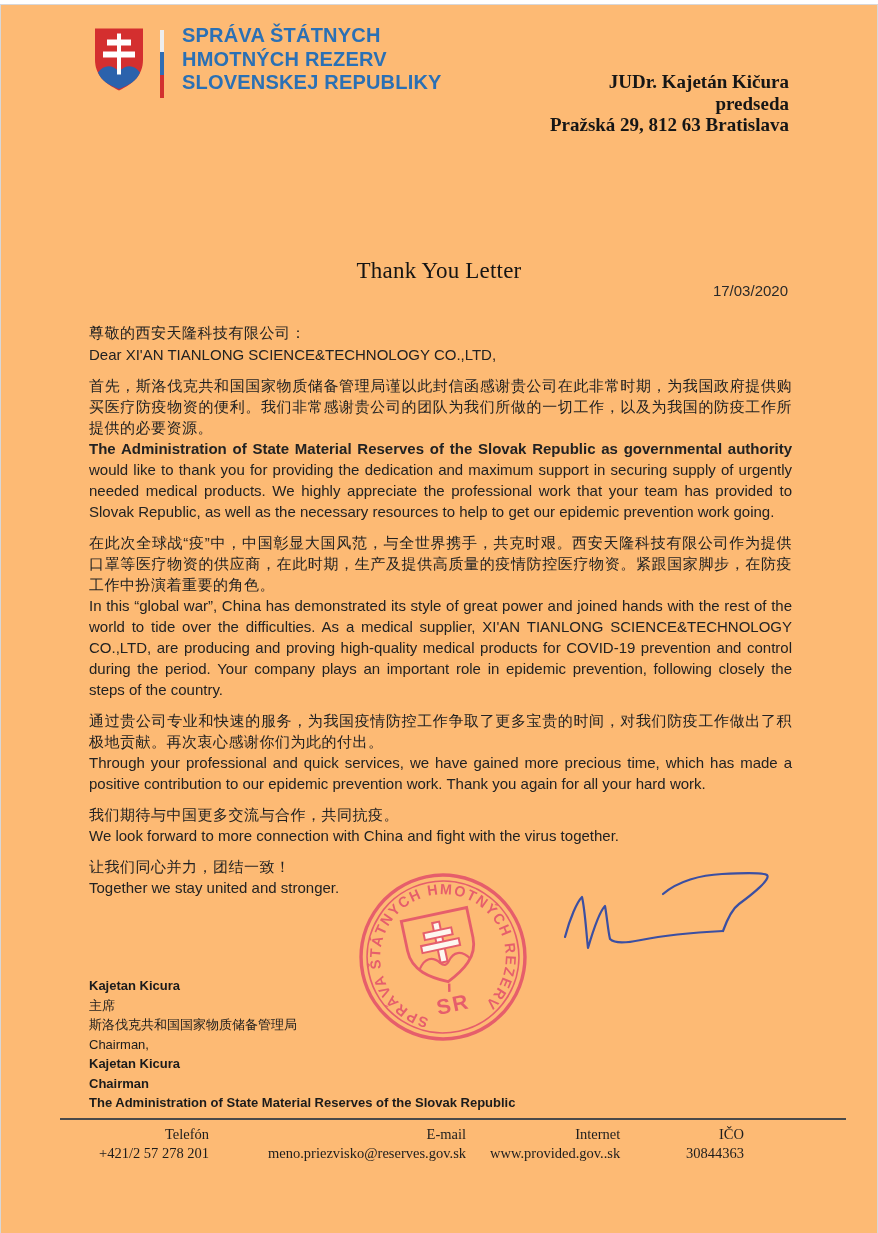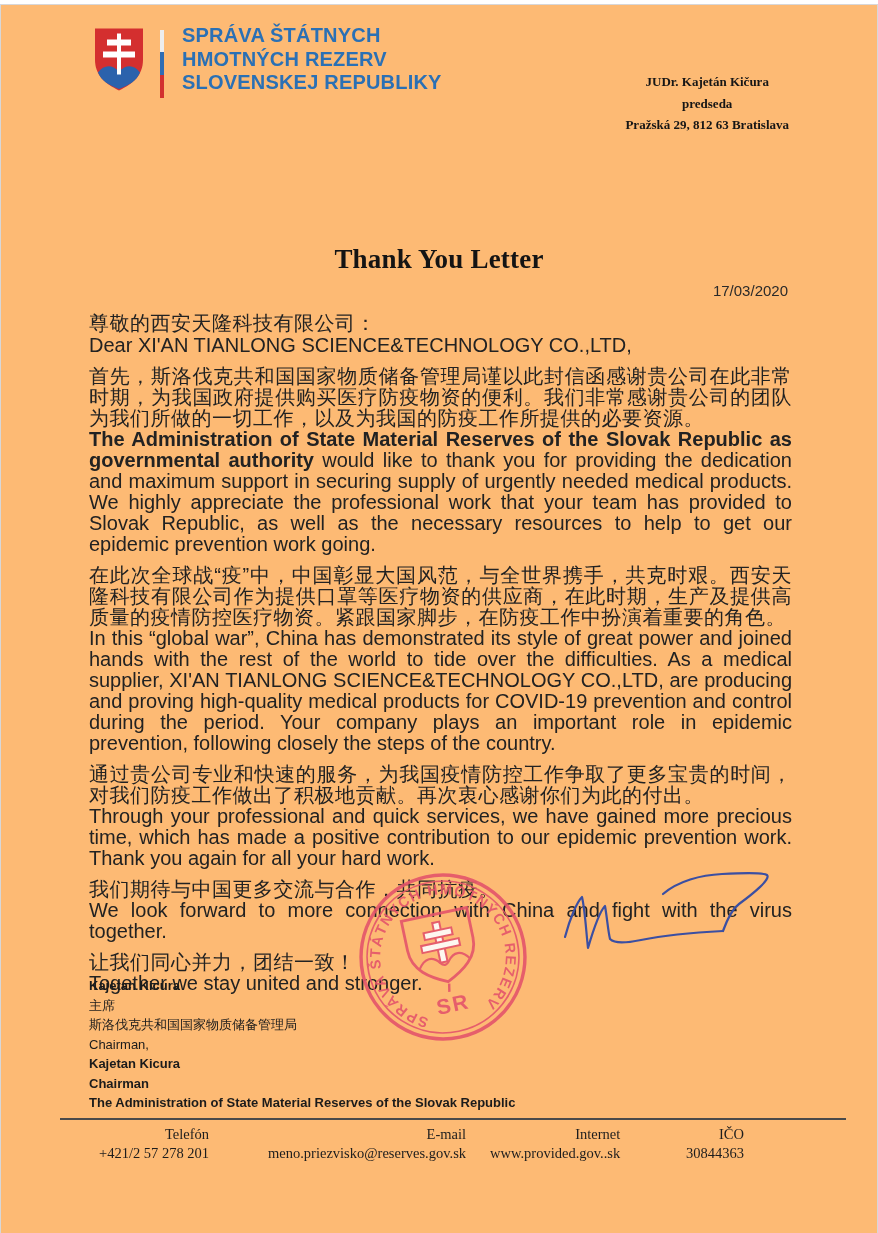--- a/index.html
+++ b/index.html
@@ -12,33 +12,33 @@
   .coa{position:absolute;left:92px;top:21px;width:52px;height:67px;}
   .flag-divider{
     position:absolute;left:159px;top:25px;width:4px;height:68px;
     background:linear-gradient(to bottom,#ededee 0 33%,#2f6db4 33% 66%,#d2312f 66% 100%);
   }
   .orgname{
     position:absolute;left:181px;top:19px;
     font-weight:bold;font-size:20px;line-height:23.5px;color:#2a70b5;letter-spacing:.2px;
   }
   .contact{
-    position:absolute;right:88px;top:66px;text-align:center;
-    font-family:"Liberation Serif", serif;font-weight:bold;font-size:13px;line-height:21.5px;color:#161616;
+    position:absolute;right:88px;top:66px;text-align:right;
+    font-family:"Liberation Serif", serif;font-weight:bold;font-size:19px;line-height:21.5px;color:#161616;
   }
   
   .title{
-    position:absolute;left:0;top:239px;width:100%;text-align:center;
-    font-family:"Liberation Serif", serif;font-size:27px;color:#141414;letter-spacing:.2px;font-weight:bold;
+    position:absolute;left:0;top:253px;width:100%;text-align:center;
+    font-family:"Liberation Serif", serif;font-size:23px;color:#141414;letter-spacing:.2px;
   }
   .date{position:absolute;right:89px;top:277px;font-size:15px;color:#2a2a2a;}
   
   .body{
-    position:absolute;left:88px;top:308px;width:703px;
-    font-size:20px;line-height:21px;text-align:justify;color:#222;
+    position:absolute;left:88px;top:317px;width:703px;
+    font-size:15px;line-height:21px;text-align:justify;color:#222;
   }
   .body .cn{letter-spacing:.5px;}
   .pgroup{margin-top:10px;}
   .pgroup.first{margin-top:0;}
   .b{font-weight:bold;}
   .salut div{line-height:21.5px;}
   
   .stamp{position:absolute;left:356px;top:866px;width:172px;height:172px;opacity:.9;}
   
   .signature{position:absolute;left:545px;top:855px;width:230px;height:120px;}

